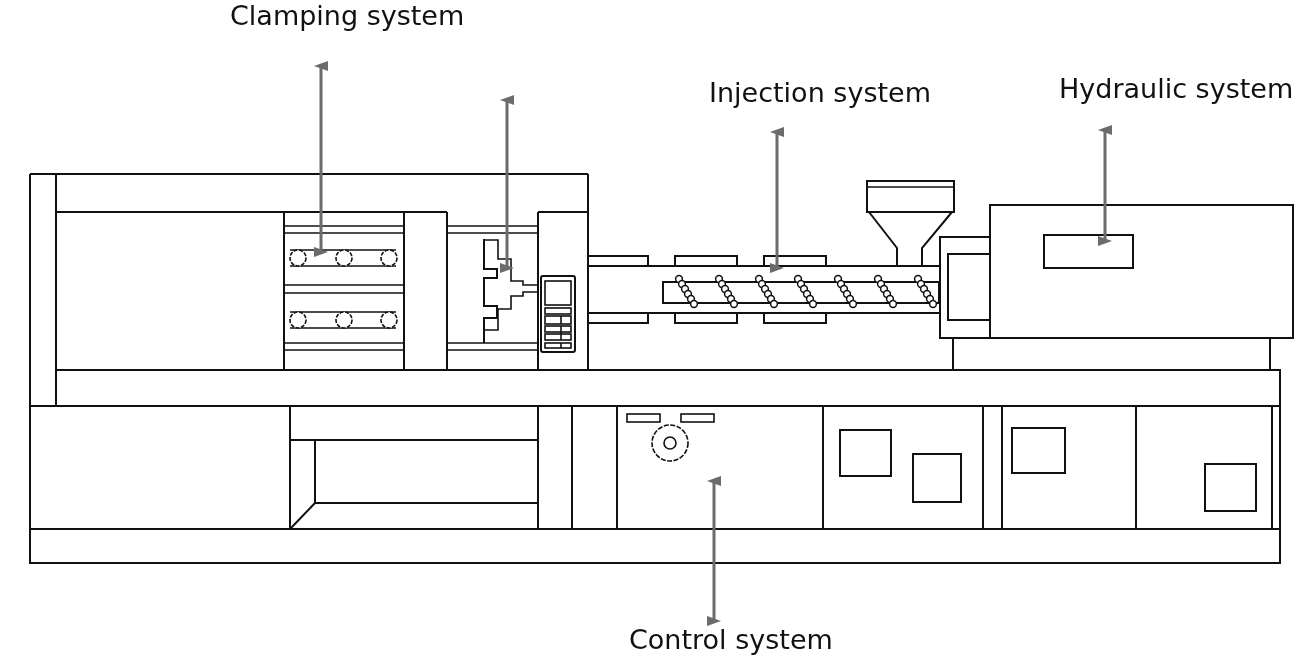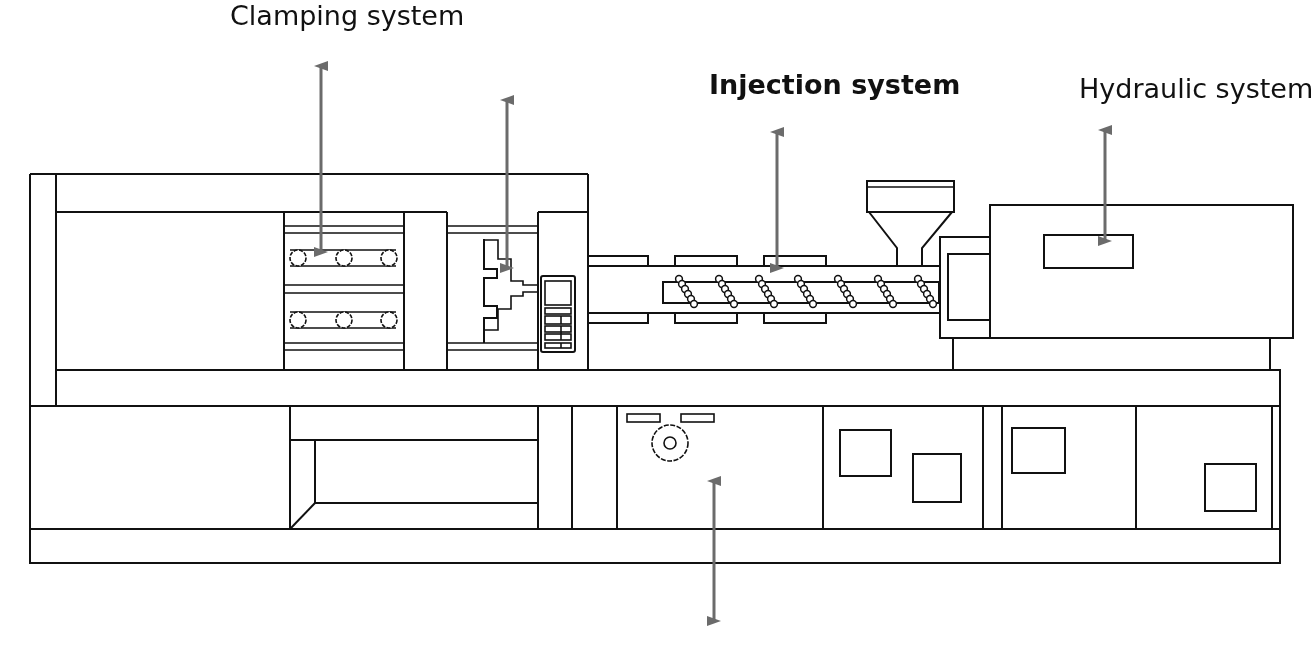--- a/index.html
+++ b/index.html
@@ -224,15 +224,16 @@
       </marker>
     </defs>
     <line class="arrow" x1="321" y1="66" x2="321" y2="252" marker-start="url(#ah)" marker-end="url(#ah)"></line>
     <line class="arrow" x1="507" y1="100" x2="507" y2="268" marker-start="url(#ah)" marker-end="url(#ah)"></line>
     <line class="arrow" x1="777" y1="132" x2="777" y2="268" marker-start="url(#ah)" marker-end="url(#ah)"></line>
     <line class="arrow" x1="1105" y1="130" x2="1105" y2="241" marker-start="url(#ah)" marker-end="url(#ah)"></line>
     <line class="arrow" x1="714" y1="481" x2="714" y2="621" marker-start="url(#ah)" marker-end="url(#ah)"></line>
   </svg>
 
   <div class="label" style="left:230px; top:2px;">Clamping system</div>
-  <div class="label" style="left:709px; top:71px;font-weight:bold;">Injection system</div>
-  <div class="label" style="left:1059px; top:75px;margin-left:20px;">Hydraulic system</div>
+  <div class="label" style="left:709px; top:79px;">Injection system</div>
+  <div class="label" style="left:1059px; top:75px;">Hydraulic system</div>
+  <div class="label" style="left:629px; top:626px;">Control system</div>
 </div>
 
 </body></html>

